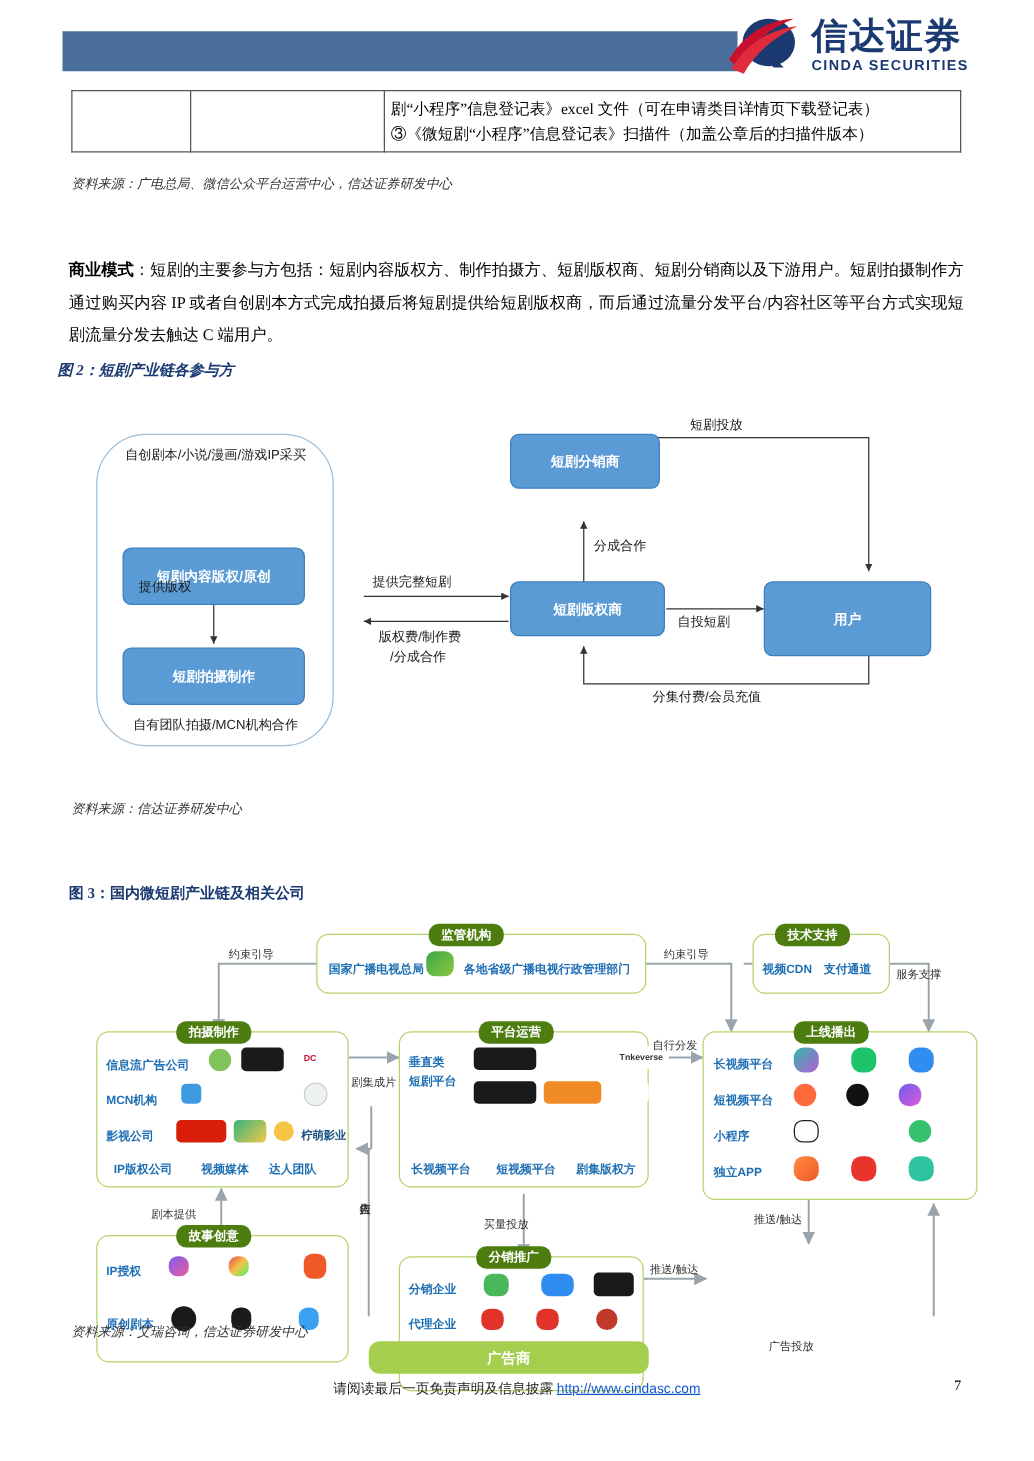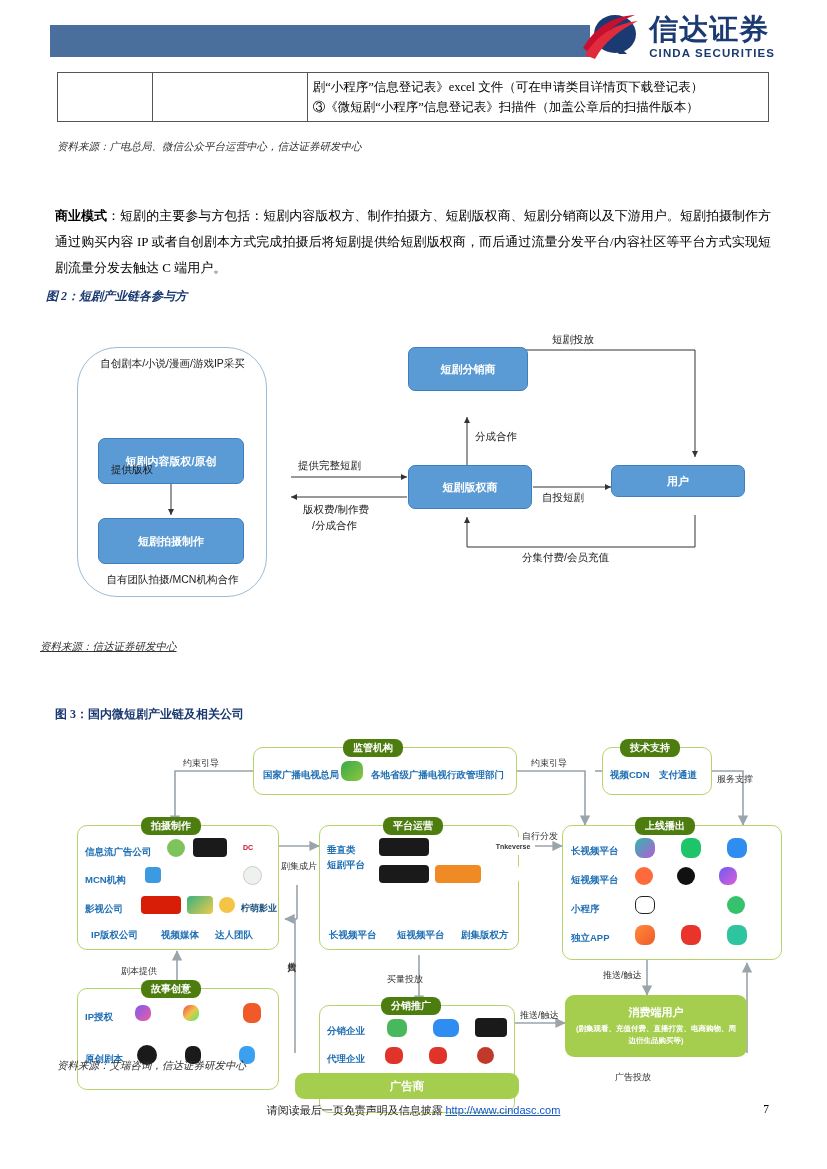--- a/index.html
+++ b/index.html
@@ -206,33 +206,33 @@
 
     <div class="capsule" style="left:22px; top:22px; width:190px; height:250px;"></div>
     <div class="lbl" style="left:30px; top:32px; width:175px;">自创剧本/小说/漫画/游戏IP采买</div>
     <div class="lbl" style="left:30px; top:248px; width:175px;">自有团队拍摄/MCN机构合作</div>
 
     <div class="bluebox" style="left:43px; top:65px; width:146px; height:46px;margin-top:48px;">短剧内容版权/原创</div>
     <div class="bluebox" style="left:353px; top:22px; width:120px; height:44px;">短剧分销商</div>
 
     <div class="bluebox" style="left:43px; top:193px; width:146px; height:46px;">短剧拍摄制作</div>
     <div class="bluebox" style="left:353px; top:140px; width:124px; height:44px;">短剧版权商</div>
-    <div class="bluebox" style="left:556px; top:140px; width:134px; height:32px;">用户</div>
+    <div class="bluebox" style="left:556px; top:140px; width:134px; height:60px;">用户</div>
 
     <div class="lbl" style="left:56px; top:138px;">提供版权</div>
     <div class="lbl" style="left:243px; top:134px;">提供完整短剧</div>
     <div class="lbl" style="left:248px; top:178px;">版权费/制作费</div>
     <div class="lbl" style="left:257px; top:194px;">/分成合作</div>
     <div class="lbl" style="left:420px; top:105px;">分成合作</div>
     <div class="lbl" style="left:497px; top:8px;">短剧投放</div>
     <div class="lbl" style="left:487px; top:166px;">自投短剧</div>
     <div class="lbl" style="left:467px; top:226px;">分集付费/会员充值</div>
   </div>
 
-  <div class="src" style="left:40px; top:640px;text-decoration:underline;">资料来源：信达证券研发中心</div>
+  <div class="src" style="left:57px; top:640px;">资料来源：信达证券研发中心</div>
 
   <div class="figtitle" style="left:55px; top:706px;">图 3：国内微短剧产业链及相关公司</div>
 
   <div class="fig3">
     <svg class="f3svg" viewBox="0 0 760 320">
       <defs>
         <marker id="ag" markerWidth="9" markerHeight="9" refX="6" refY="3.2" orient="auto">
           <path d="M0,0 L6.5,3.2 L0,6.4 z" fill="#9aa4ab"></path>
         </marker>
       </defs>
@@ -350,24 +350,20 @@
     <div class="gtag" style="left:84px; top:247px;">故事创意</div>
     <div class="rowlab" style="left:28px; top:278px;">IP授权</div>
     <div class="ic" style="left:78px; top:272px; width:16px; height:16px; background:linear-gradient(135deg,#7a5cf0,#f05c9e);"></div>
     <div class="ic" style="left:126px; top:272px; width:16px; height:16px; background:linear-gradient(135deg,#f04a4a,#f0c44a,#4af06a);"></div>
     <div class="ic" style="left:186px; top:270px; width:18px; height:20px; background:#f05a28;"></div>
     <div class="rowlab" style="left:28px; top:320px;">原创剧本</div>
     <div class="ic circ" style="left:80px; top:312px; width:20px; height:20px; background:#1a1a1a;"></div>
     <div class="ic" style="left:128px; top:313px; width:16px; height:18px; background:#1a1a1a;"></div>
     <div class="ic" style="left:182px; top:313px; width:16px; height:18px; background:#3ba0f0;"></div>
 
-    <div class="gfill" style="left:508px; top:262px; width:182px; height:62px;">
-      <div style="font-size:11px;">消费端用户</div>
-      <div style="font-size:7.5px; font-weight:bold; line-height:12px; width:160px; margin-top:3px;">(剧集观看、充值付费、直播打赏、电商购物、周边衍生品购买等)</div>
-    </div>
 
     <div class="gfill" style="left:238px; top:340px; width:224px; height:26px; font-size:11.5px;">广告商</div>
 
     <div class="arrlab" style="left:126px; top:24px;">约束引导</div>
     <div class="arrlab" style="left:474px; top:24px;">约束引导</div>
     <div class="arrlab" style="left:660px; top:40px;">服务支撑</div>
     <div class="arrlab" style="left:224px; top:97px;margin-top:30px;">剧集成片</div>
     <div class="arrlab" style="left:465px; top:97px;">自行分发</div>
     <div class="arrlab" style="left:330px; top:240px;">买量投放</div>
     <div class="arrlab" style="left:463px; top:276px;">推送/触达</div>

